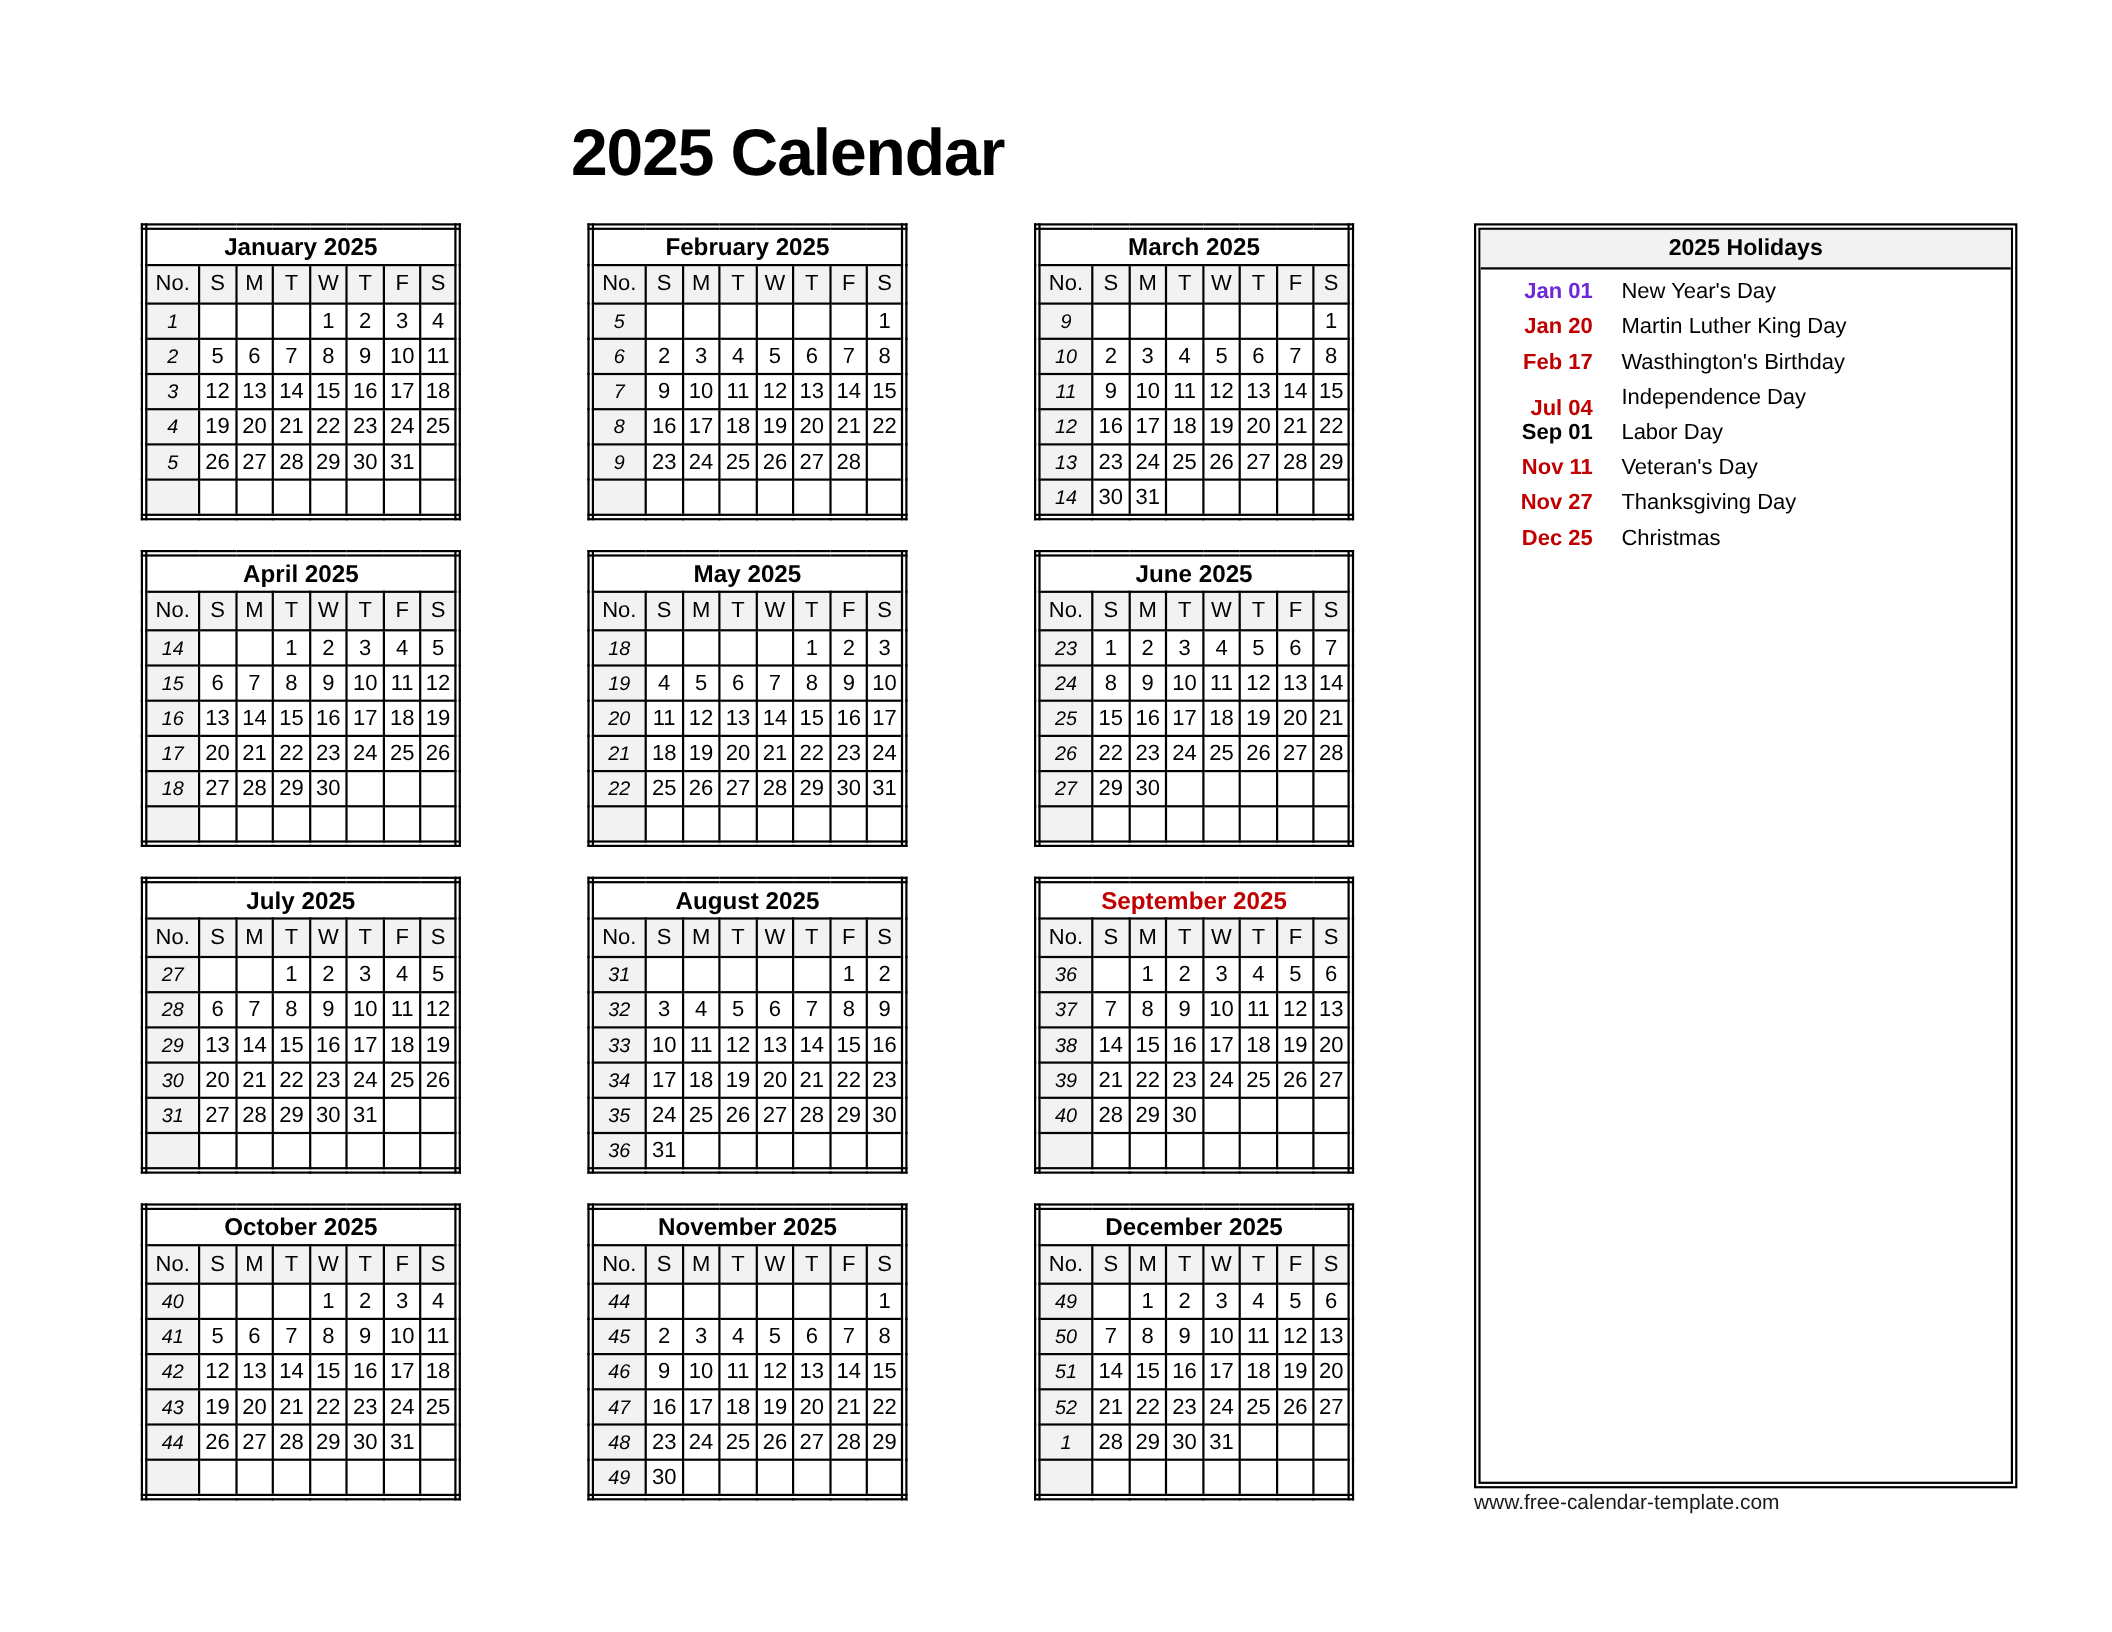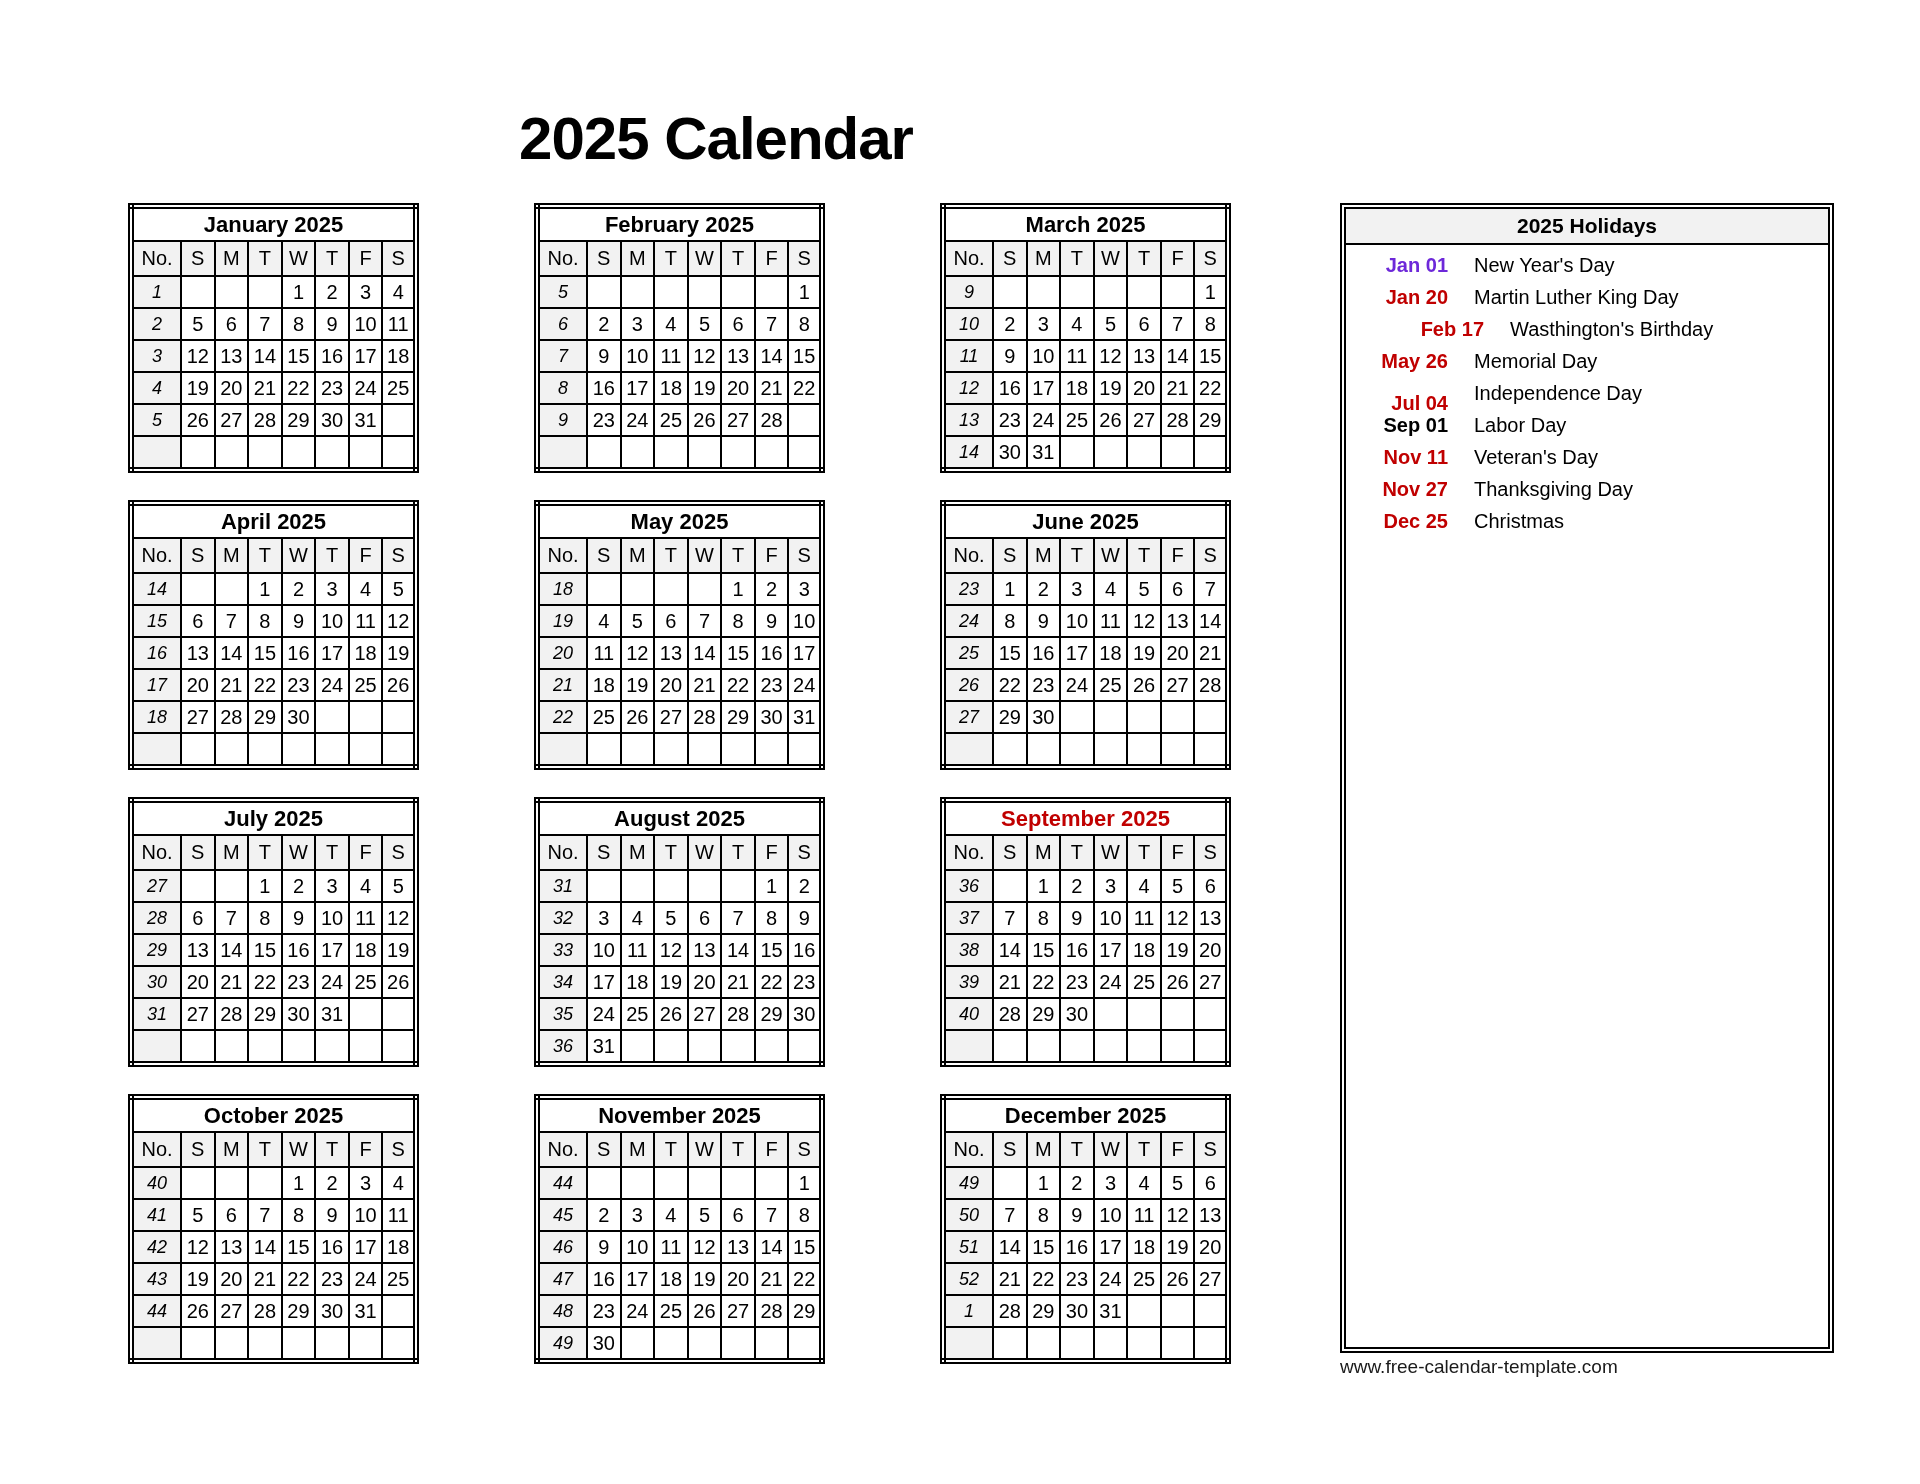--- a/index.html
+++ b/index.html
@@ -1176,26 +1176,22 @@
   <div class="holiday-list" id="holiday-list">
       <div class="holiday-row">
         <span class="holiday-date" style="color: #6d28d9;">Jan 01</span>
         <span class="holiday-name">New Year's Day</span>
       </div>
       <div class="holiday-row">
         <span class="holiday-date" style="color: rgb(192, 0, 0);">Jan 20</span>
         <span class="holiday-name">Martin Luther King Day</span>
       </div>
       <div class="holiday-row">
-        <span class="holiday-date" style="color: rgb(192, 0, 0); padding-left: 36px;">Feb 17</span>
+        <span class="holiday-date" style="color: rgb(192, 0, 0);">Feb 17</span>
         <span class="holiday-name">Wasthington's Birthday</span>
-      </div>
-      <div class="holiday-row">
-        <span class="holiday-date" style="color: rgb(192, 0, 0);">May 26</span>
-        <span class="holiday-name">Memorial Day</span>
       </div>
       <div class="holiday-row">
         <span class="holiday-date" style="color: rgb(192, 0, 0); margin-top: 10px;">Jul 04</span>
         <span class="holiday-name">Independence Day</span>
       </div>
       <div class="holiday-row">
         <span class="holiday-date" style="color: rgb(0, 0, 0);">Sep 01</span>
         <span class="holiday-name">Labor Day</span>
       </div>
       <div class="holiday-row">

